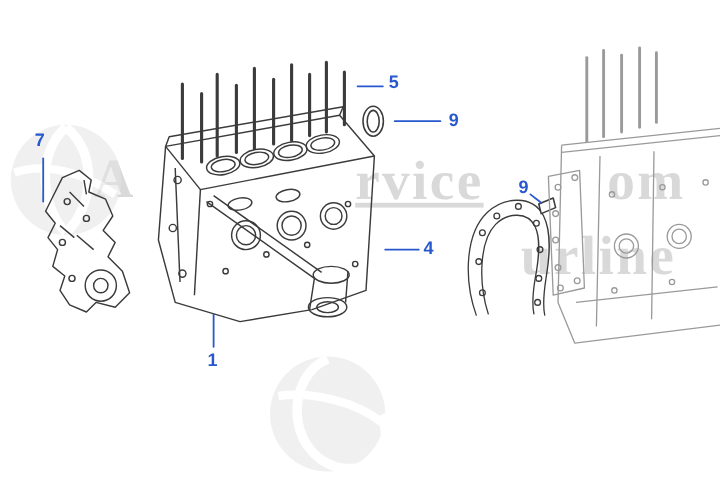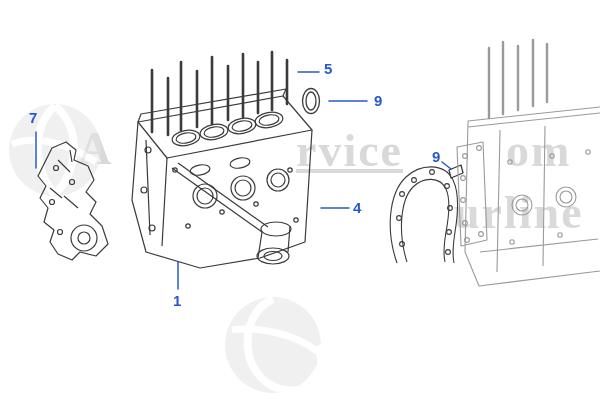--- a/index.html
+++ b/index.html
@@ -13,21 +13,21 @@
     font-weight:700;
     color:#d9d9d9;
     font-size:46px;
     letter-spacing:2px;
     user-select:none;
     white-space:nowrap;
   }
   .wm-a{left:78px;top:122px;}
   .wm-rvice{left:296px;top:124px;text-decoration:underline;}
   .wm-om{left:506px;top:124px;}
-  .wm-urline{left:438px;top:186px;margin-left:16px;}
+  .wm-urline{left:418px;top:186px;margin-left:16px;}
   .art{position:absolute;left:0;top:0;}
   .callout{
     position:absolute;
     color:#2758ce;
     font-weight:700;
     font-size:15px;
     line-height:1;
     font-family:"Liberation Sans",sans-serif;
     cursor:pointer;
   }

